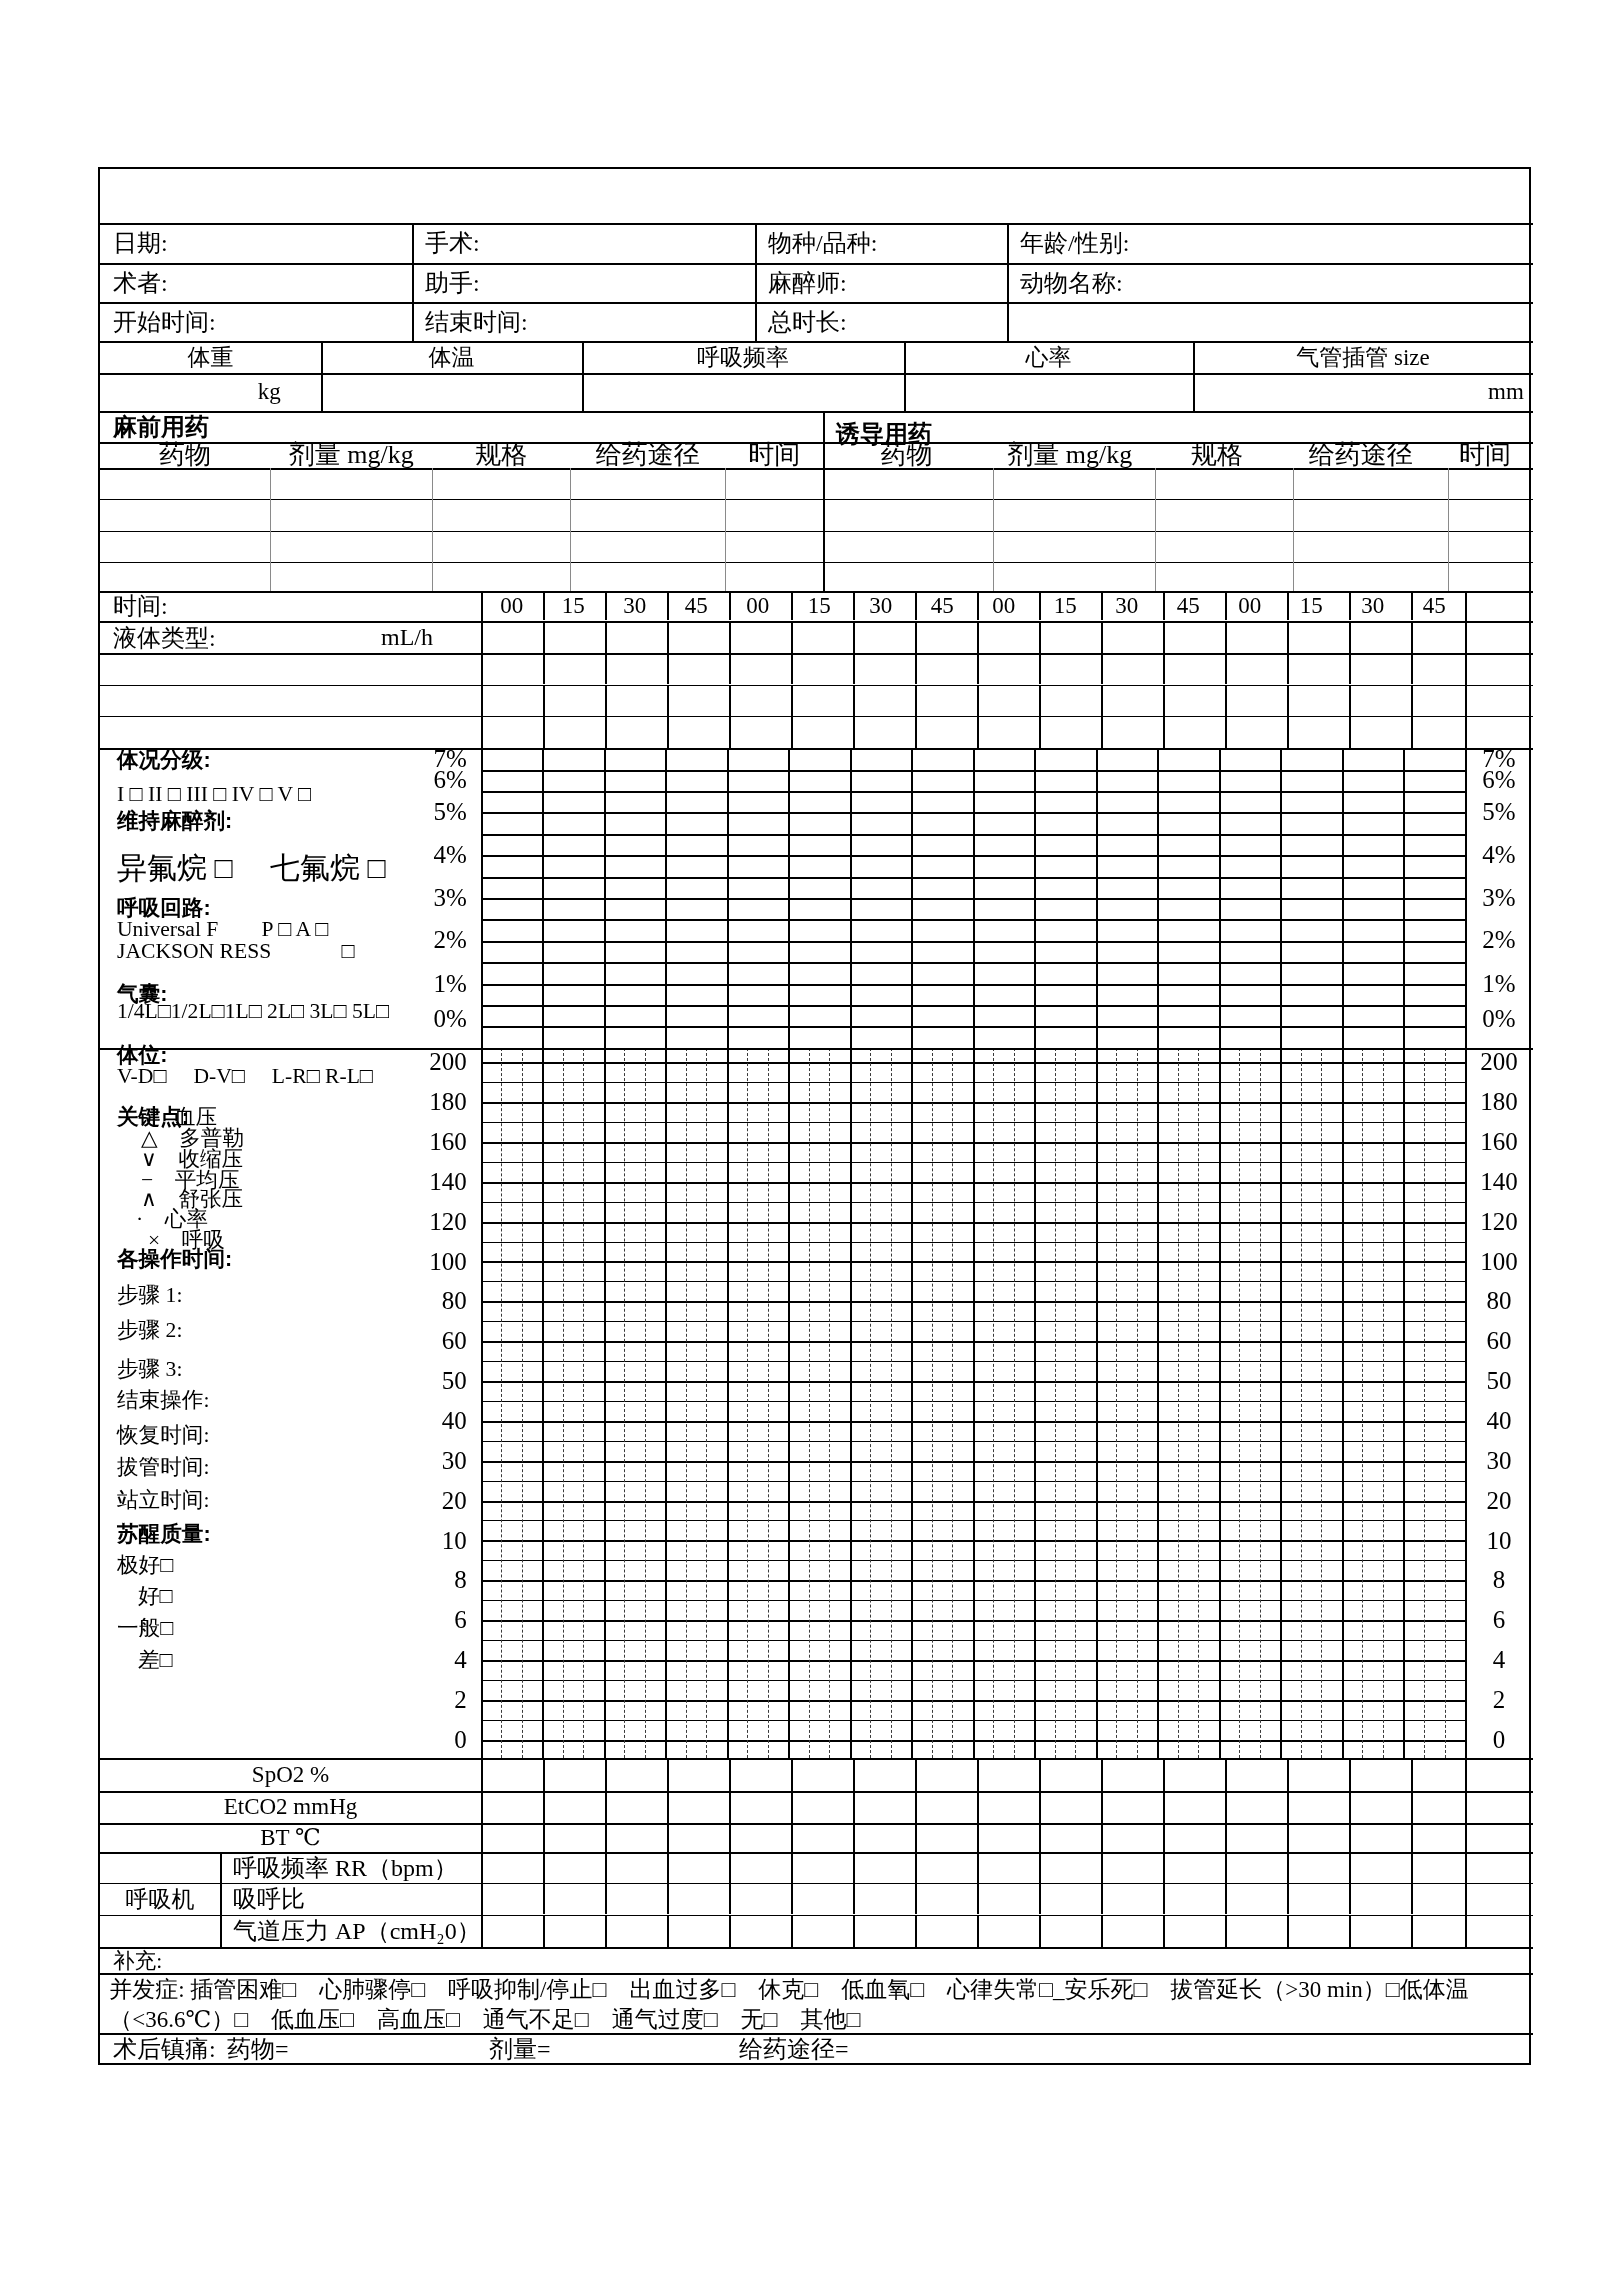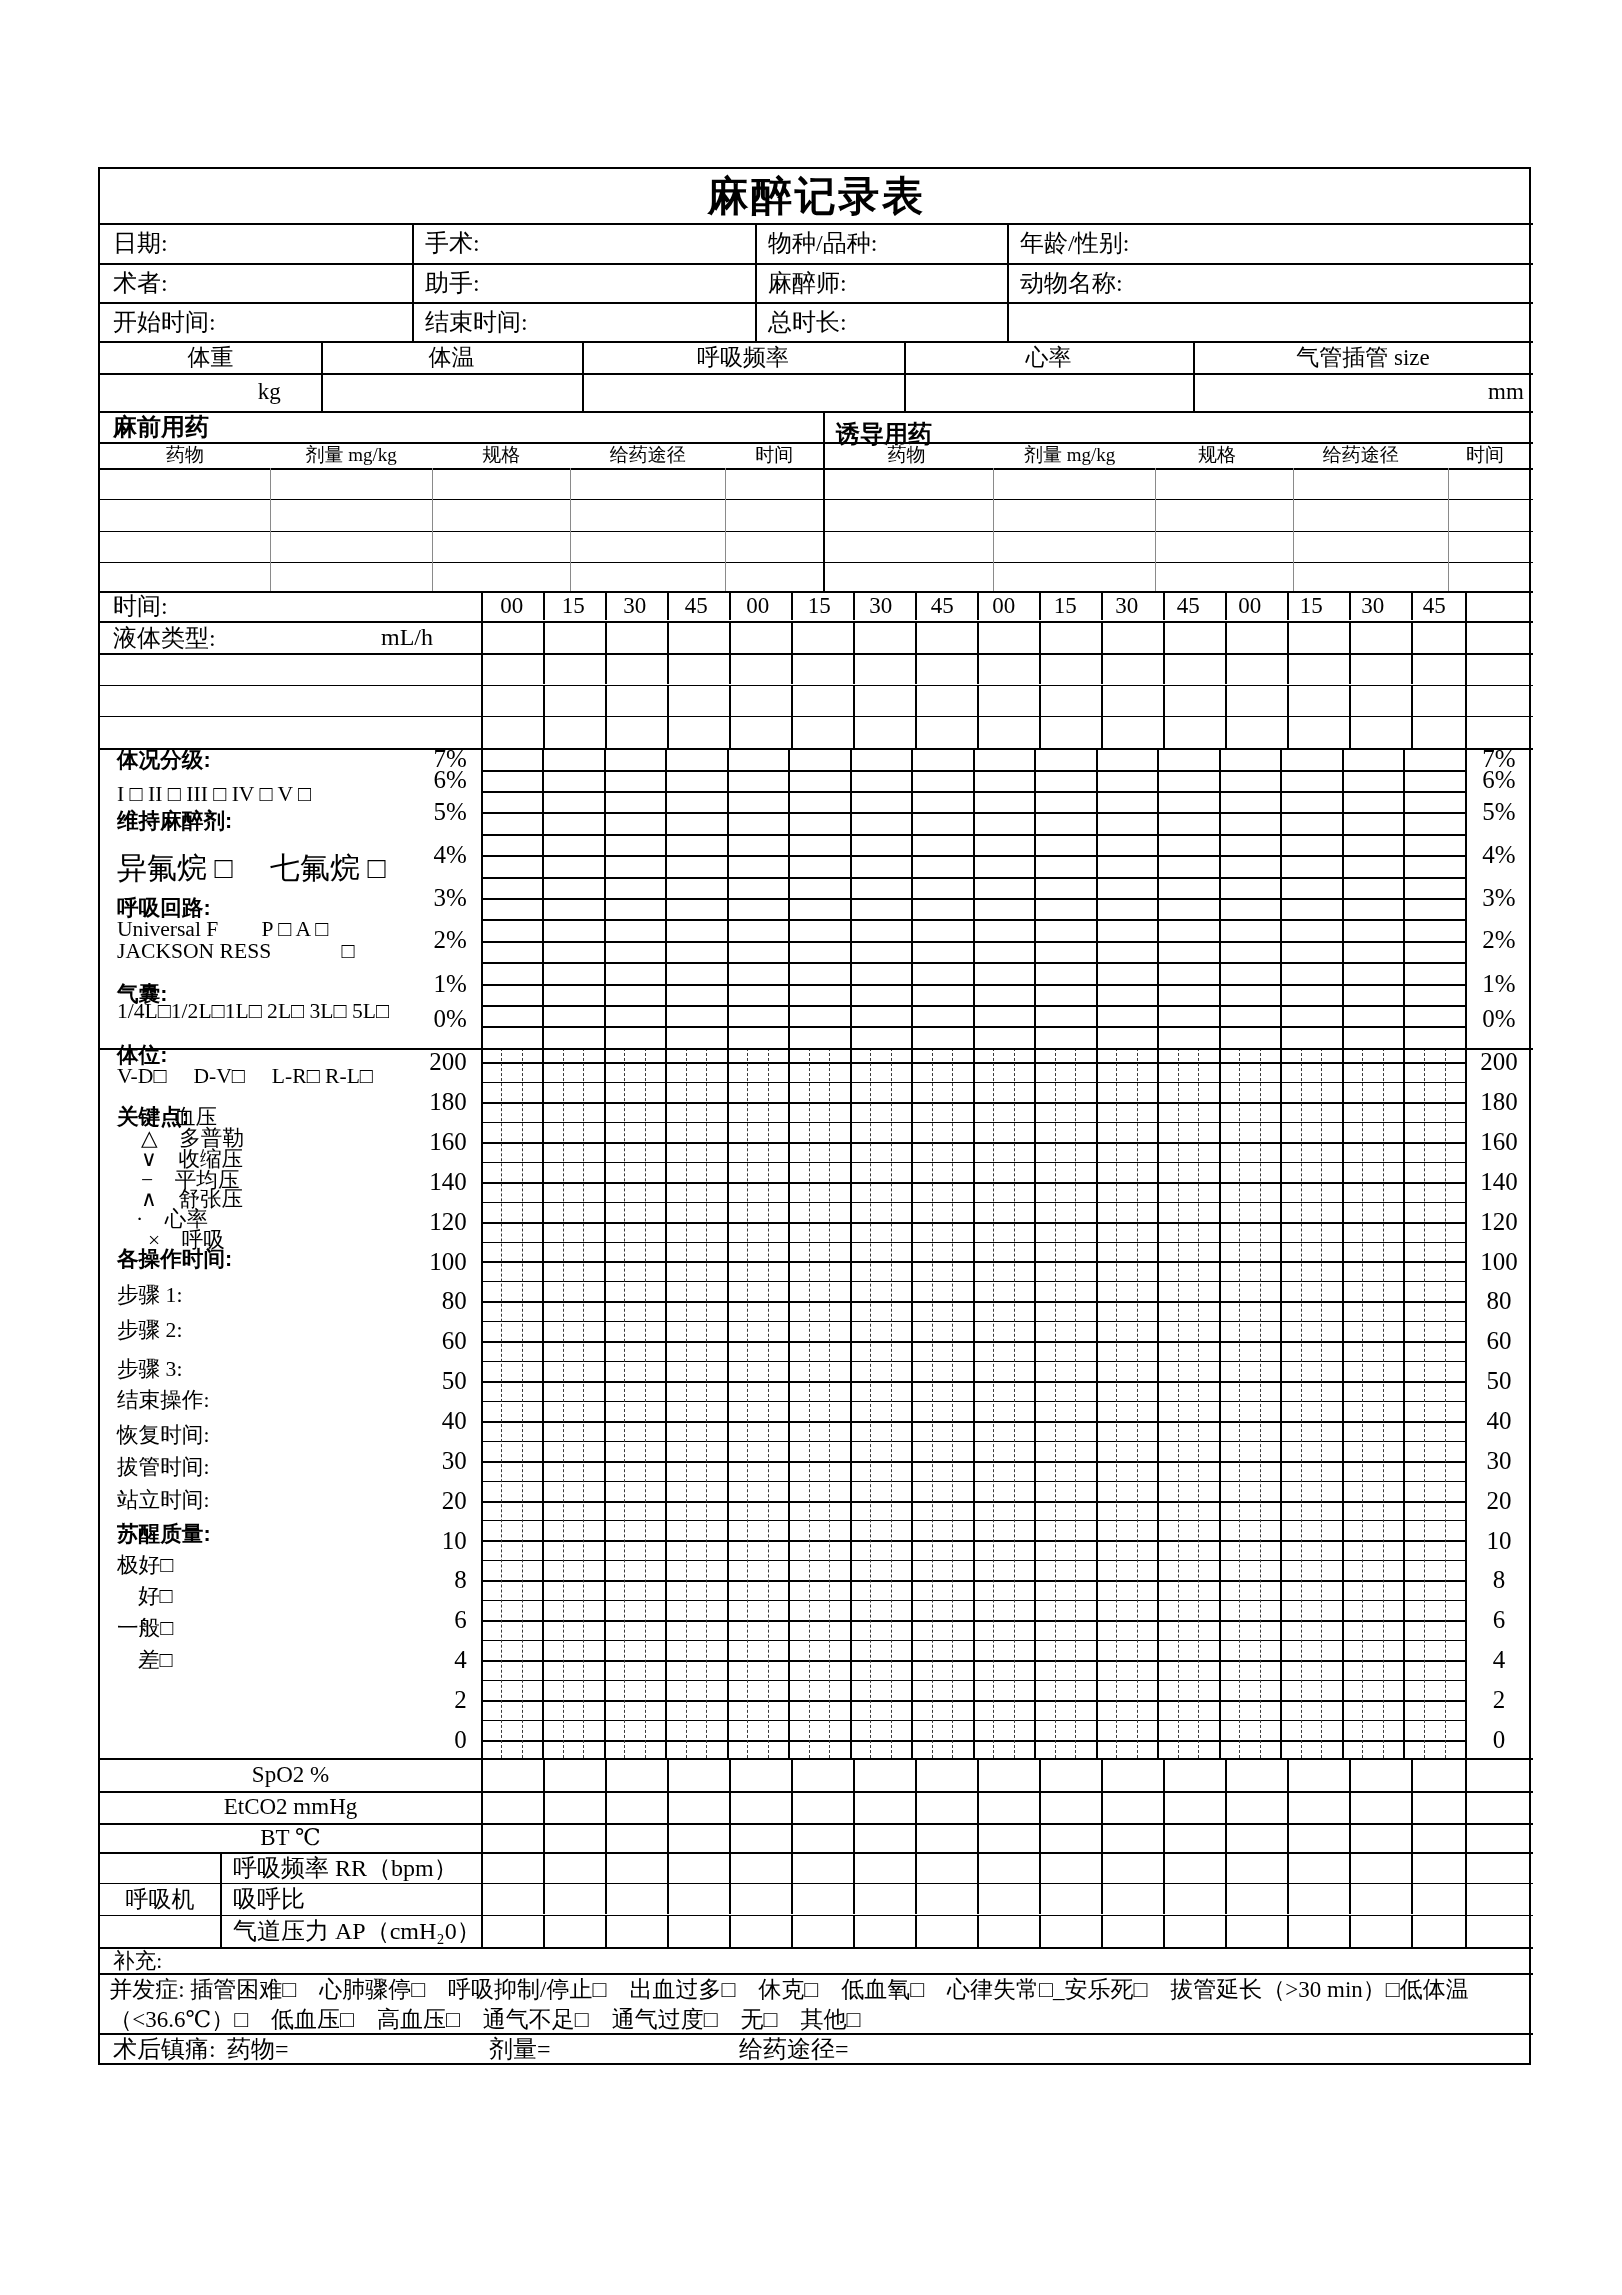--- a/index.html
+++ b/index.html
@@ -20,21 +20,21 @@
   .vdash { position:absolute; width:0; border-left:1.3px dashed #3a3a3a; }
   .vlight { position:absolute; width:1.3px; background:#8a8a8a; }
   
   .cells { position:absolute; left:381px; width:985px;
            background-image:repeating-linear-gradient(90deg,#000 0 1.6px,rgba(0,0,0,0) 1.6px 62px); }
   
   .trow { position:absolute; left:381px; width:984px; display:flex; }
   .trow div { width:62px; text-align:center; font-size:23px; line-height:29.4px; }
   
   .mcols { position:absolute; display:flex; }
-  .mcols div { text-align:center; font-size:19px; line-height:26px; }
+  .mcols div { text-align:center; font-size:26px; line-height:26px; }
   .mcols div:nth-child(1){ width:23.5%; } .mcols div:nth-child(2){ width:22.5%; }
   .mcols div:nth-child(3){ width:19%; }  .mcols div:nth-child(4){ width:21.5%; }
   .mcols div:nth-child(5){ width:13.5%; }
   
   #sidebar { position:absolute; left:0; top:579px; width:381px; height:1010px; overflow:visible; }
   .sb { position:absolute; left:0; width:381px; padding-left:17px; font-size:21.6px; transform:translateY(-50%); white-space:nowrap; }
   .sb.b { font-weight:bold; font-family:"Liberation Sans","DejaVu Sans",sans-serif; font-size:21.6px; }
   .sb.xl { font-size:30px; }
   .sb.ind1 { padding-left:41px; }
   .sb.ind1b { padding-left:36px; }
@@ -46,21 +46,20 @@
   .axR div { position:absolute; left:0; width:68px; text-align:center; transform:translateY(-50%); font-size:25px; }
   
   .footline { font-size:23px; line-height:30px; white-space:nowrap; }
 </style>
 </head>
 <body>
 
 <div class="page">
   <div class="form">
 
-    <div class="title">麻醉记录表</div>
 
     <div class="cellL" style="left:0;top:54px;width:312px;height:40px">日期:</div>
     <div class="cellL" style="left:312px;top:54px;width:343px;height:40px">手术:</div>
     <div class="cellL" style="left:655px;top:54px;width:252px;height:40px">物种/品种:</div>
     <div class="cellL" style="left:907px;top:54px;width:526px;height:40px">年龄/性别:</div>
 
     <div class="cellL" style="left:0;top:94px;width:312px;height:39px">术者:</div>
     <div class="cellL" style="left:312px;top:94px;width:343px;height:39px">助手:</div>
     <div class="cellL" style="left:655px;top:94px;width:252px;height:39px">麻醉师:</div>
     <div class="cellL" style="left:907px;top:94px;width:526px;height:39px">动物名称:</div>

